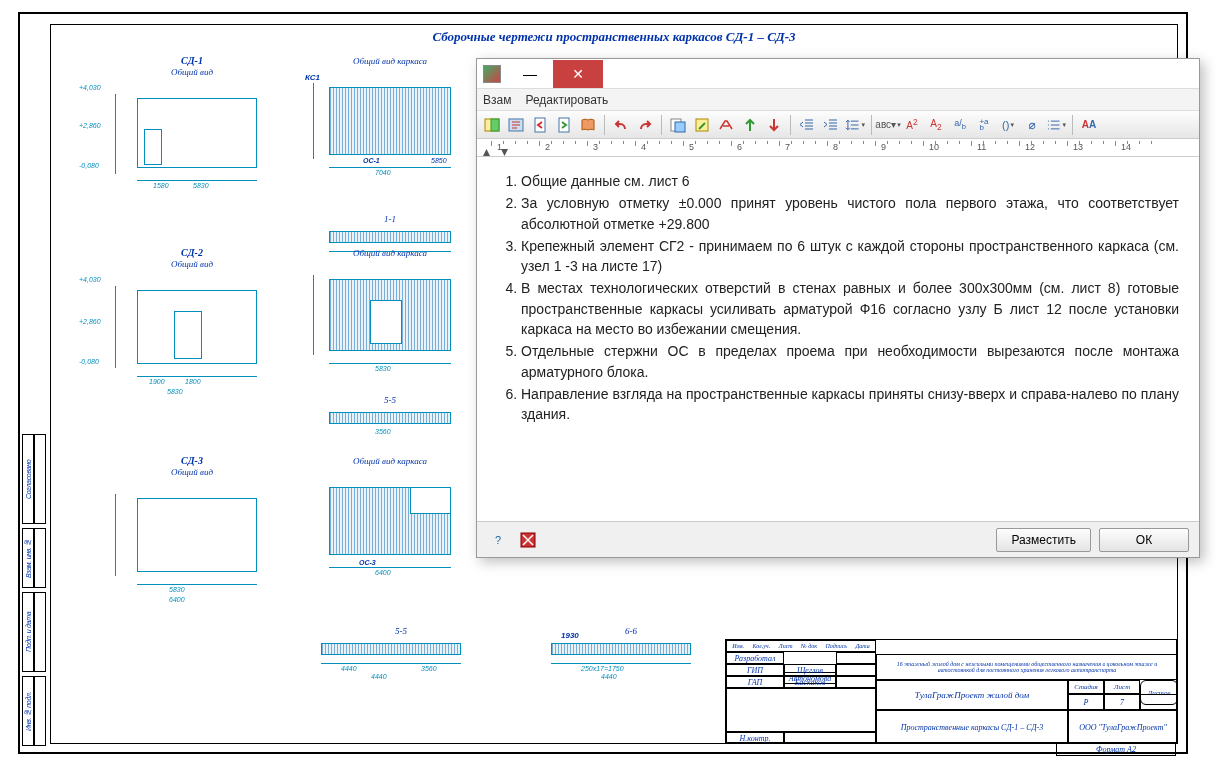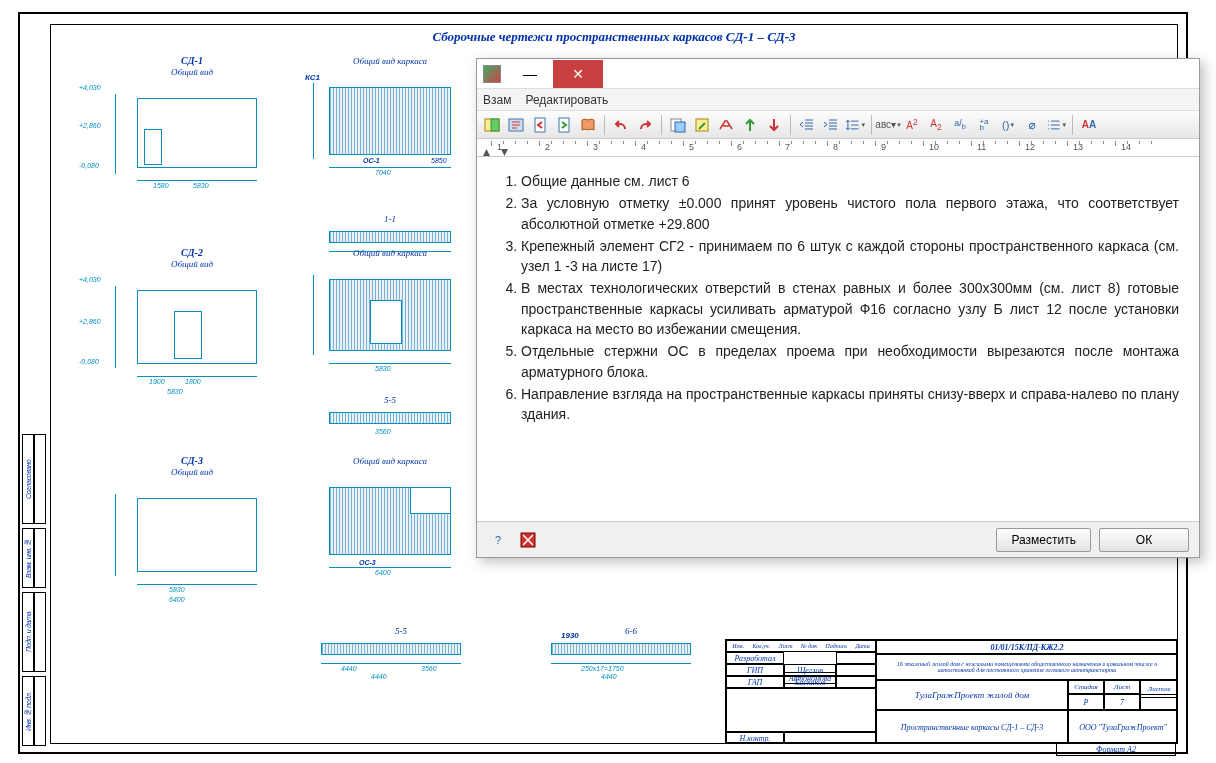--- a/index.html
+++ b/index.html
@@ -384,26 +384,25 @@
       <div class="tb-cell" style="left:0;top:24px;width:58px;height:12px;">ГИП</div>
       <div class="tb-cell" style="left:58px;top:24px;width:52px;height:12px;">Щеглов</div>
       <div class="tb-cell" style="left:110px;top:24px;width:40px;height:12px;"></div>
       <div class="tb-cell" style="left:0;top:36px;width:58px;height:12px;">ГАП</div>
       <div class="tb-cell" style="left:58px;top:36px;width:52px;height:12px;">Баскаков</div>
       <div class="tb-cell" style="left:110px;top:36px;width:40px;height:12px;"></div>
       <div class="tb-cell" style="left:0;top:48px;width:150px;height:44px;"></div>
       <div class="tb-cell" style="left:0;top:92px;width:58px;height:12px;">Н.контр.</div>
       <div class="tb-cell" style="left:58px;top:92px;width:92px;height:12px;"></div>
 
-      <div class="tb-cell" style="left:150px;top:0;width:302px;height:14px; font-weight:bold;">01/01/15К/ПД-КЖ2.2</div>
       <div class="tb-cell" style="left:150px;top:14px;width:302px;height:26px; font-size:6px; line-height:1;">16 этажный жилой дом с нежилыми помещениями общественного назначения в цокольном этаже и автостоянкой для постоянного хранения легкового автотранспорта</div>
       <div class="tb-cell" style="left:150px;top:40px;width:192px;height:30px; font-size:9px;">ТулаГражПроект жилой дом</div>
       <div class="tb-cell" style="left:342px;top:40px;width:36px;height:14px; font-size:7px;">Стадия</div>
       <div class="tb-cell" style="left:378px;top:40px;width:36px;height:14px; font-size:7px;">Лист</div>
-      <div class="tb-cell" style="left:414px;top:40px;width:38px;height:18px; font-size:7px;">Листов</div>
+      <div class="tb-cell" style="left:414px;top:40px;width:38px;height:25px; font-size:7px;border-radius:6px;">Листов</div>
       <div class="tb-cell" style="left:342px;top:54px;width:36px;height:16px;">Р</div>
       <div class="tb-cell" style="left:378px;top:54px;width:36px;height:16px;">7</div>
       <div class="tb-cell" style="left:414px;top:54px;width:38px;height:16px;"></div>
       <div class="tb-cell" style="left:150px;top:70px;width:192px;height:34px; font-size:8px;">Пространственные каркасы СД-1 – СД-3</div>
       <div class="tb-cell" style="left:342px;top:70px;width:110px;height:34px; font-size:8px;">ООО "ТулаГражПроект"</div>
       <div class="tb-cell" style="right:0; bottom:-14px; width:120px; height:13px; border:1px solid #000; font-size:8px;">Формат   А2</div>
     </div>
   </div>
 
   <div class="side-strip">

